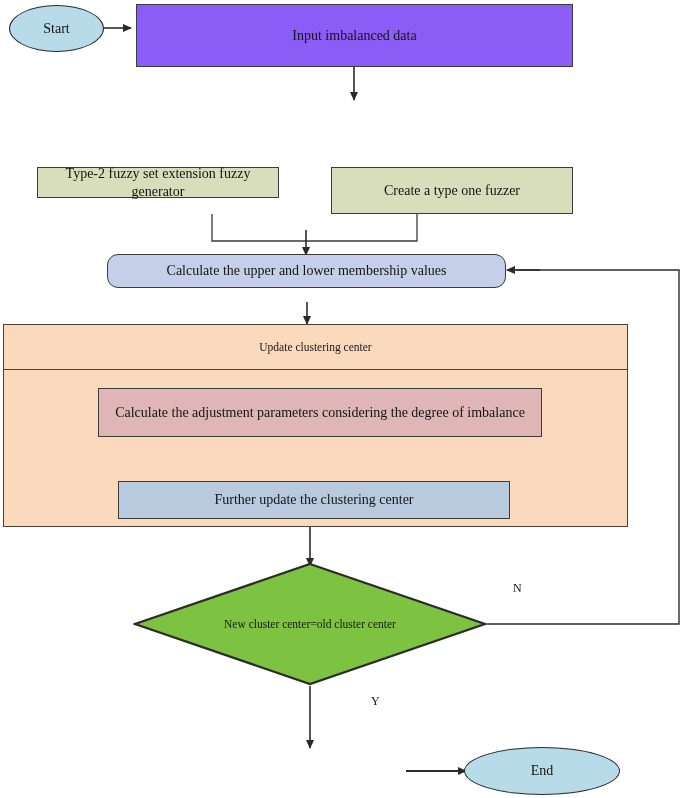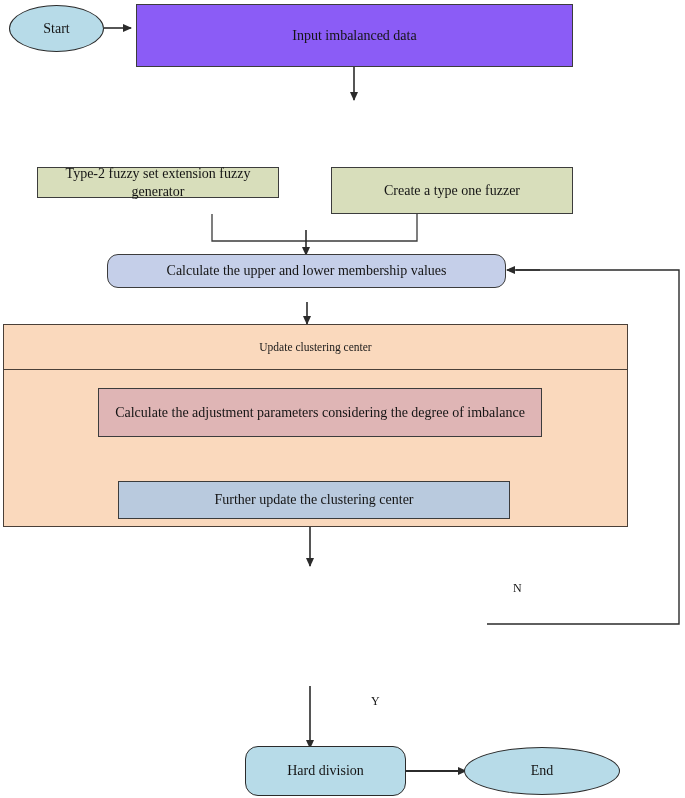--- a/index.html
+++ b/index.html
@@ -151,30 +151,35 @@
   </div>
 
   <div class="node rect" style="left:90px; top:388px; width:444px; height:49px; background:#dfb5b5; padding:12px 8px;margin-left:8px;">
     <span>Calculate the adjustment parameters considering the degree of imbalance</span>
   </div>
 
   <div class="node rect" style="left:118px; top:481px; width:392px; height:38px; background:#b9cade;">
     <span>Further update the clustering center</span>
   </div>
 
+  <div class="diamond-wrap" style="left:133px; top:562px; width:354px; height:124px;">
+    <svg width="354" height="124" viewBox="0 0 354 124" style="position:absolute; left:0; top:0;">
+      <polygon points="177,2 352,62 177,122 2,62" fill="#7ec242" stroke="#2b2b2b" stroke-width="2.2"></polygon>
+    </svg>
+    <div class="diamond-text">
+      <span>New cluster center=old cluster center</span>
+    </div>
+  </div>
 
   <div class="edge-label" style="left:513px; top:581px;">
     <span>N</span>
   </div>
 
   <div class="edge-label" style="left:371px; top:694px;">
     <span>Y</span>
   </div>
 
-  <div class="node rounded" style="left:245px; top:746px; width:161px; height:50px; background:#b7dbe8;">
-    <span>Hard division</span>
-  </div>
 
   <div class="node ellipse" style="left:464px; top:747px; width:156px; height:48px; background:#b7dbe8;">
     <span>End</span>
   </div>
 
 </div>
 
 </body></html>

